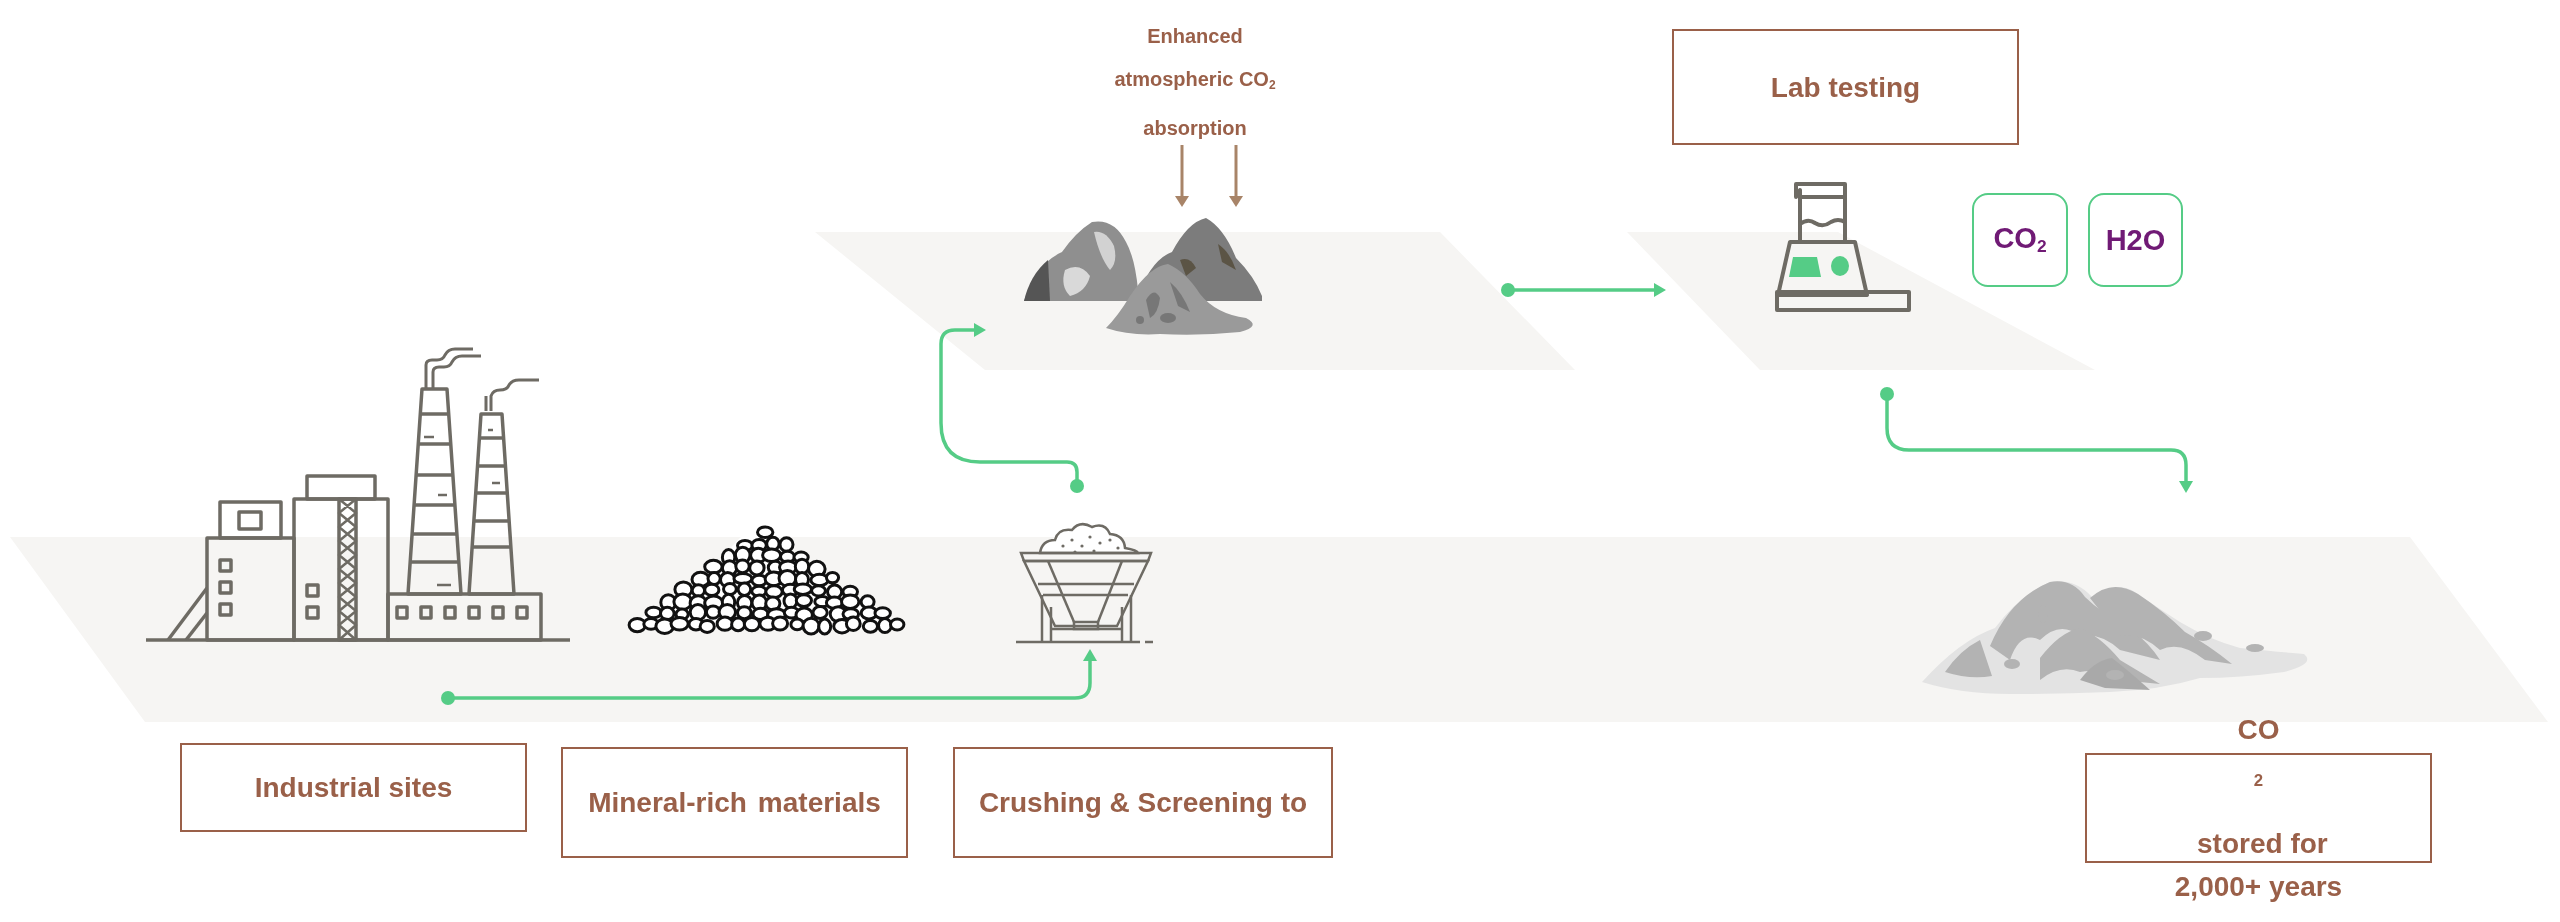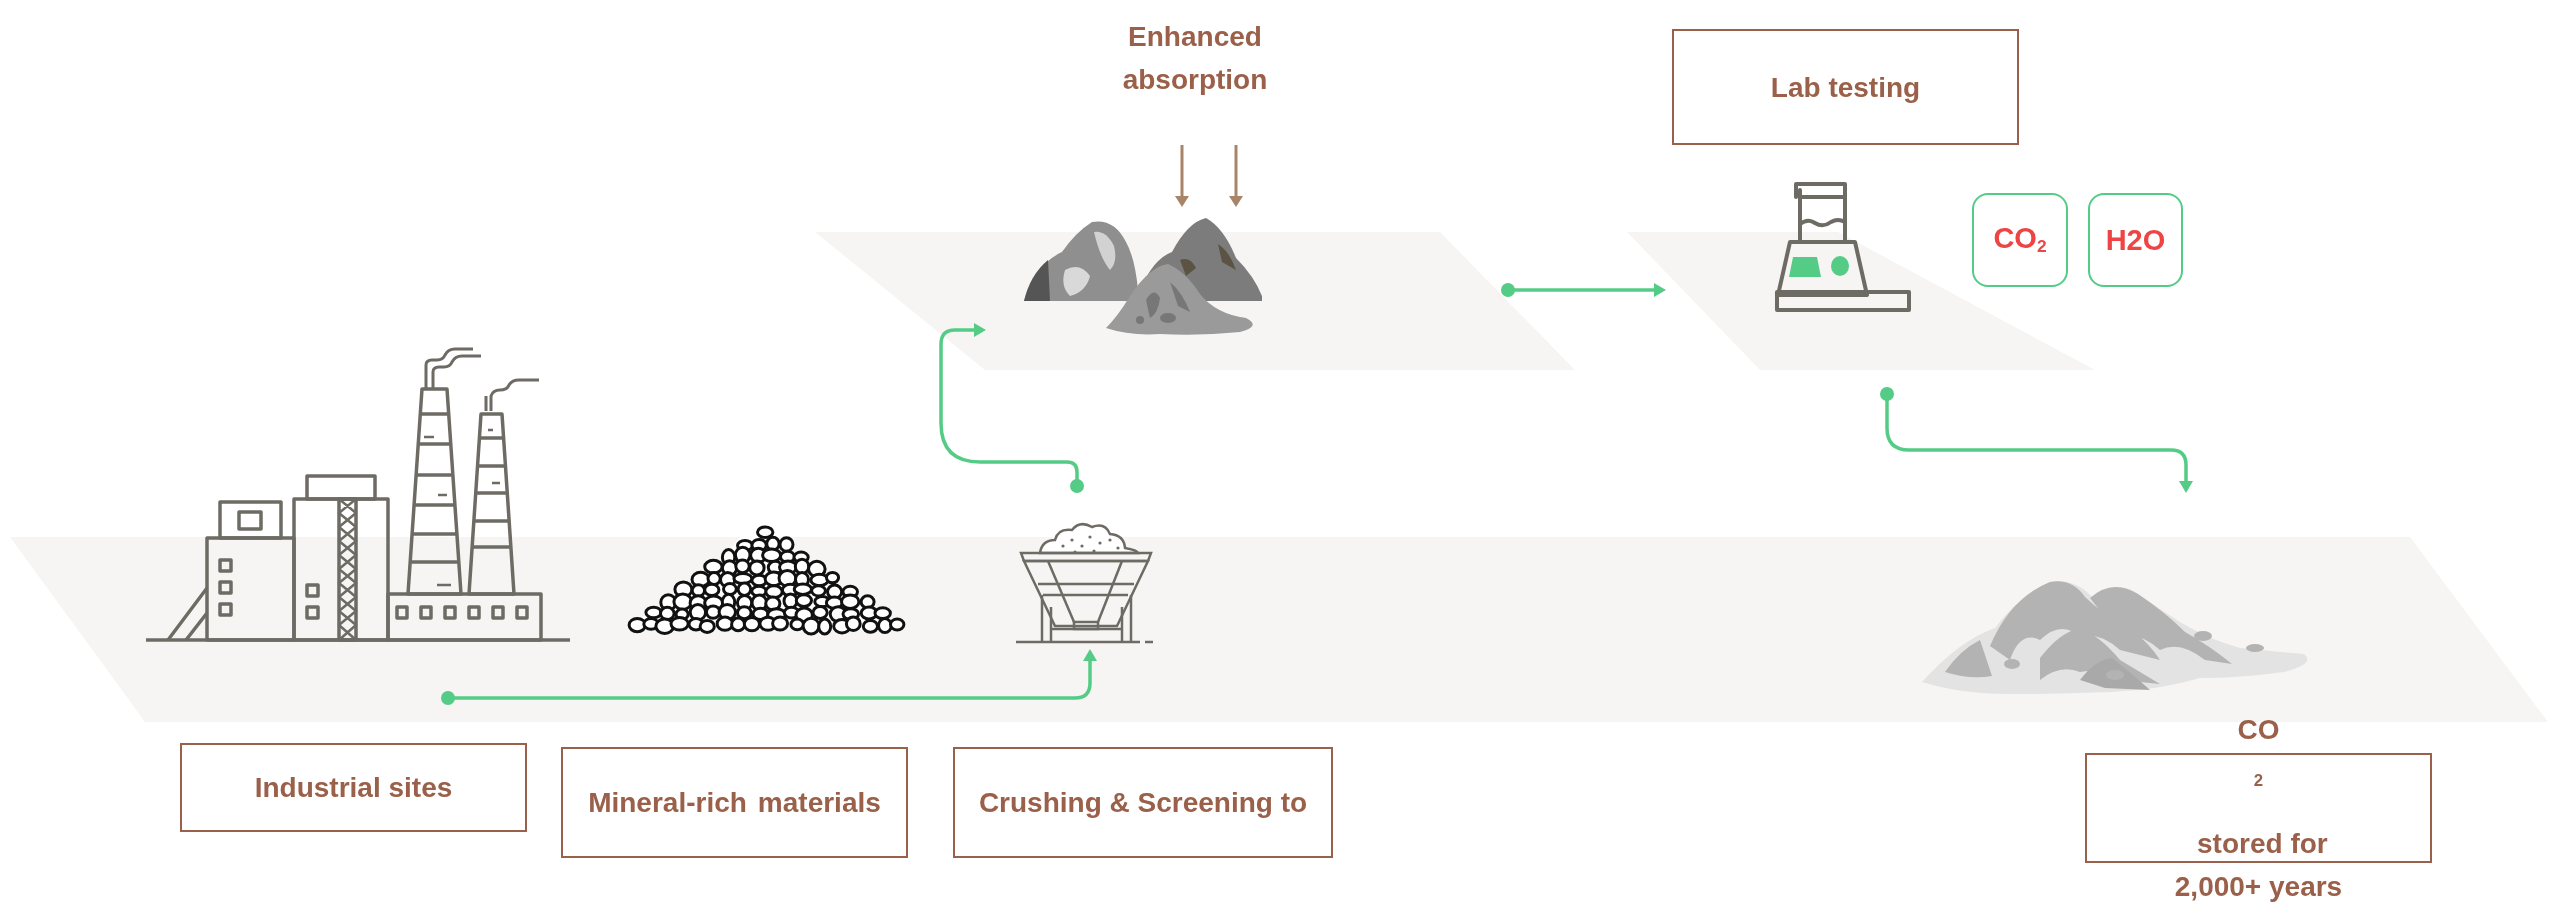--- a/index.html
+++ b/index.html
@@ -4,24 +4,24 @@
 <style>
   html, body { margin:0; padding:0; background:#ffffff; }
   body { width:2560px; height:922px; position:relative; overflow:hidden;
          font-family:"Liberation Sans", "DejaVu Sans", sans-serif; }
   #stage { position:absolute; left:0; top:0; width:2560px; height:922px; }
   .label-box { position:absolute; box-sizing:border-box; border:2.5px solid #9a6049;
                background:#ffffff; display:flex; align-items:center; justify-content:center;
                text-align:center; color:#9a6049; font-weight:bold; font-size:28px; line-height:43px; }
   .label-box span { display:block;text-align:center; }
   .float-label { position:absolute; text-align:center; color:#9a6049; font-weight:bold;
-                 font-size:28px; line-height:43px; }
+                 font-size:20px; line-height:43px; }
   .chem-box { position:absolute; box-sizing:border-box; border:2px solid #55cc86; border-radius:16px;
               background:rgba(255,255,255,0.85); display:flex; align-items:center; justify-content:center;
-              color:#ef4444; font-weight:bold; font-size:29px; }
+              color:#701a75; font-weight:bold; font-size:29px; }
   sub { font-size:0.6em; vertical-align:-0.25em; }
 </style>
 </head>
 <body>
 
 <div id="stage">
 
   <svg width="2560" height="922" viewBox="0 0 2560 922" style="position:absolute;left:0;top:0;">
 
     <polygon points="10,537 2410,537 2548,722 145,722" fill="#f6f5f3"></polygon>
@@ -262,20 +262,21 @@
       <polygon points="974,323 974,337 986,330"></polygon>
       <circle cx="1508" cy="290" r="7"></circle>
       <polygon points="1654,283 1654,297 1666,290"></polygon>
       <circle cx="1887" cy="394" r="7"></circle>
       <polygon points="2179,481 2193,481 2186,493"></polygon>
     </g>
   </svg>
 
   <div class="float-label" style="left:1040px; top:15px; width:310px;">
     <span style="display:block;">Enhanced</span>
+    <span style="display:block;"><span>atmospheric CO</span><sub>2</sub></span>
     <span style="display:block;">absorption</span>
   </div>
 
   <div class="label-box" style="left:180px; top:743px; width:347px; height:89px;">
     <span>Industrial sites</span>
   </div>
   <div class="label-box" style="left:561px; top:747px; width:347px; height:111px; flex-direction:row;gap:11px;">
     <span>Mineral-rich</span>
     <span>materials</span>
   </div>

